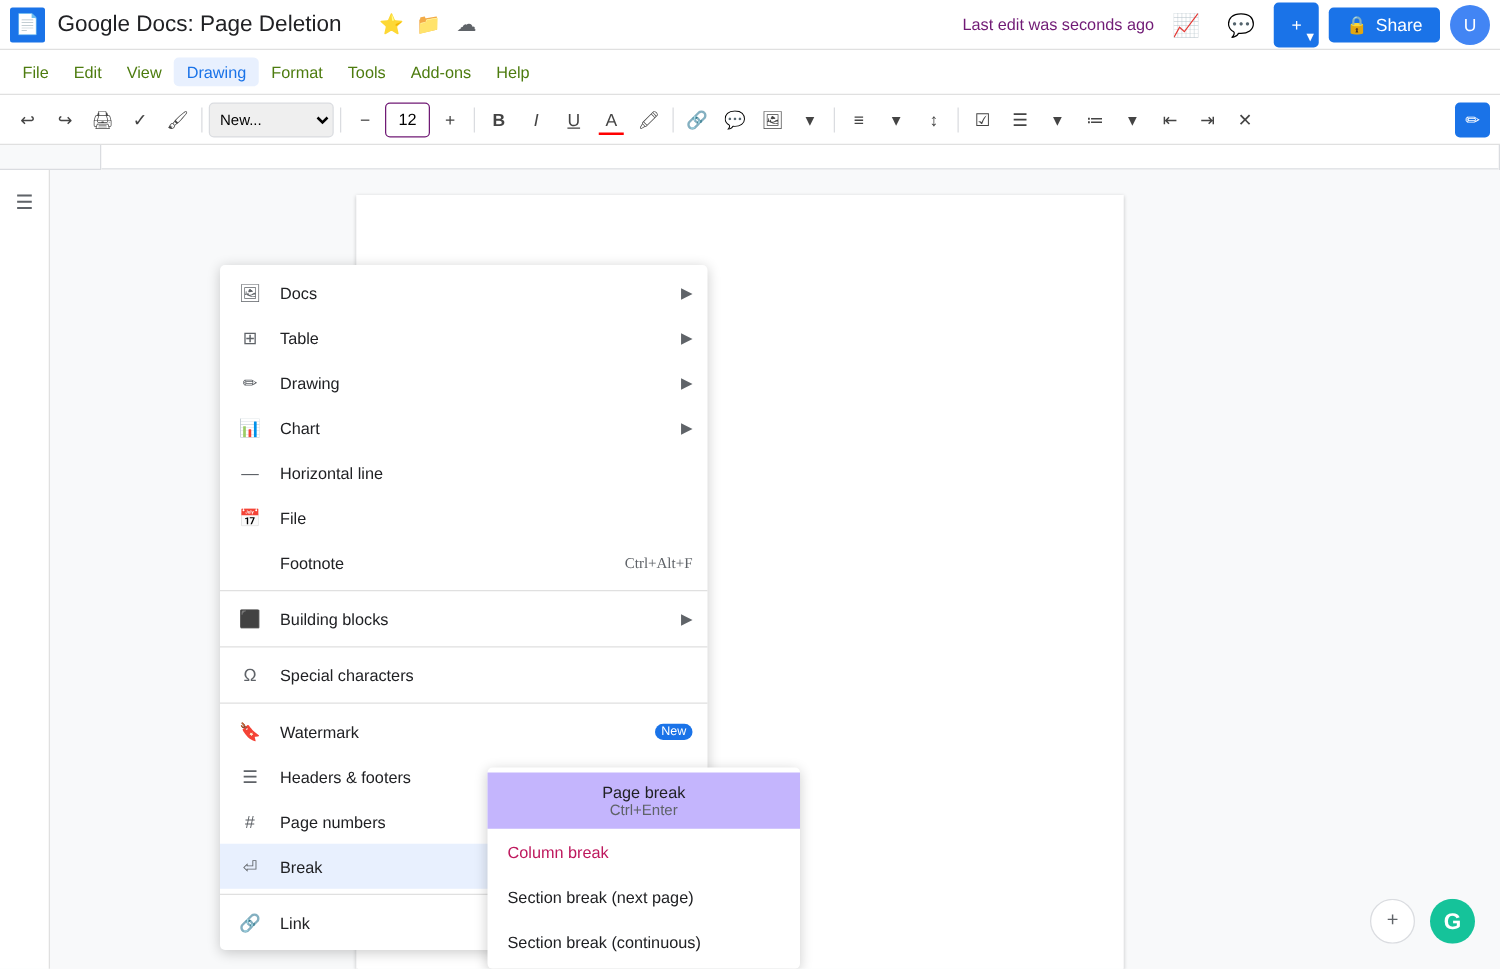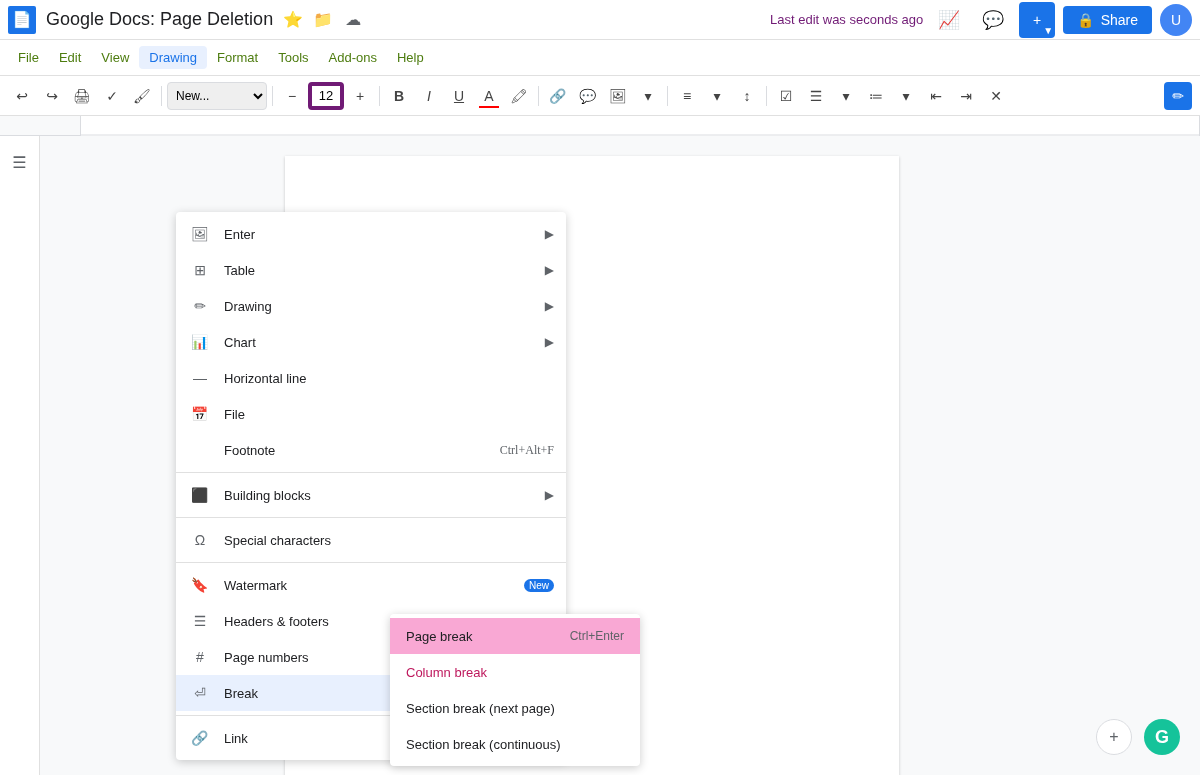--- a/index.html
+++ b/index.html
@@ -1,42 +1,42 @@
 <!DOCTYPE html>
 <html><head>
   <meta charset="utf-8">
   <style>
     * { box-sizing: border-box; margin: 0; padding: 0; }
     body { font-family: 'Arial', sans-serif; font-size: 13px; background: #f8f9fa; width: 1200px; height: 775px; overflow: hidden; }
 
     
     .top-bar { display: flex; align-items: center; height: 40px; background: #fff; padding: 0 8px; border-bottom: 1px solid #e0e0e0; }
     .app-icon { width: 28px; height: 28px; margin-right: 10px; background: #1a73e8; border-radius: 2px; display: flex; align-items: center; justify-content: center; color: white; font-size: 16px; flex-shrink: 0; }
-    .doc-title { font-size: 18px; color: #202124; font-weight: 400; margin-right: 4px; }
+    .doc-title { font-size: 18px; color: #202124; font-weight: 400; margin-right: 24px; }
     .top-icons { display: flex; gap: 6px; align-items: center; margin-left: 4px; }
     .top-icon { width: 24px; height: 24px; display: flex; align-items: center; justify-content: center; color: #5f6368; font-size: 16px; cursor: pointer; border-radius: 50%; }
     .spacer { flex: 1; }
     .last-edit { font-size: 13px; color: #701a75; margin-right: 8px; }
     .header-right { display: flex; align-items: center; gap: 8px; }
     .icon-btn { width: 36px; height: 36px; border-radius: 50%; display: flex; align-items: center; justify-content: center; cursor: pointer; color: #5f6368; font-size: 18px; }
     .share-btn { background: #1a73e8; color: white; border: none; border-radius: 4px; padding: 6px 14px; font-size: 14px; cursor: pointer; display: flex; align-items: center; gap: 6px; font-weight: 500; }
     .avatar { width: 32px; height: 32px; border-radius: 50%; background: #4285f4; display: flex; align-items: center; justify-content: center; color: white; font-size: 14px; font-weight: 500; overflow: hidden; }
 
     
     .menu-bar { display: flex; align-items: center; height: 36px; background: #fff; padding: 0 8px; border-bottom: 1px solid #e0e0e0; }
     .menu-item { padding: 4px 10px; border-radius: 4px; cursor: pointer; color: #4d7c0f; font-size: 13px; }
     .menu-item:hover, .menu-item.active { background: #e8f0fe; color: #1a73e8; }
 
     
     .toolbar { display: flex; align-items: center; height: 40px; background: #fff; padding: 0 8px; border-bottom: 1px solid #e0e0e0; gap: 2px; flex-wrap: nowrap; overflow: hidden; }
     .toolbar-btn { width: 28px; height: 28px; display: flex; align-items: center; justify-content: center; border-radius: 4px; cursor: pointer; color: #444; font-size: 14px; border: none; background: transparent; }
     .toolbar-sep { width: 1px; height: 20px; background: #dadce0; margin: 0 3px; }
     .font-select { height: 28px; border: 1px solid #dadce0; border-radius: 4px; padding: 0 4px; font-size: 12px; min-width: 100px; }
     .font-size-ctrl { display: flex; align-items: center; gap: 2px; }
-    .font-size-input { width: 36px; height: 28px; border: 4px solid #701a75; border-radius: 4px; text-align: center; font-size: 13px; }
+    .font-size-input { width: 36px; height: 28px; border: 1px solid #701a75; border-radius: 4px; text-align: center; font-size: 13px; }
     .bold { font-weight: bold; }
     .italic { font-style: italic; }
     .underline { text-decoration: underline; }
     .toolbar-highlight { background: #1a73e8; color: white; border-radius: 4px; }
 
     
     .main { display: flex; height: calc(775px - 116px); background: #f8f9fa; position: relative; }
 
     
     .side-panel { width: 40px; background: #fff; border-right: 1px solid #e0e0e0; display: flex; flex-direction: column; align-items: center; padding-top: 10px; }
@@ -177,21 +177,21 @@
     <div class="doc-page">
     </div>
   </div>
 
   <div class="right-panel"></div>
 
   <div class="insert-menu">
 
     <div class="menu-row">
       <div class="menu-row-icon">🖼</div>
-      <span class="menu-row-label">Enter</span>
+      <span class="menu-row-label">Docs</span>
       <span class="menu-row-arrow">▶</span>
     </div>
 
     <div class="menu-row">
       <div class="menu-row-icon">⊞</div>
       <span class="menu-row-label">Table</span>
       <span class="menu-row-arrow">▶</span>
     </div>
 
     <div class="menu-row">
@@ -269,21 +269,21 @@
     <div class="menu-row">
       <div class="menu-row-icon">🔗</div>
       <span class="menu-row-label">Link</span>
       <span class="menu-row-shortcut">Ctrl+K</span>
     </div>
 
   </div>
 
   <div class="break-submenu">
 
-    <div class="break-menu-row active" style="background:#f9a8d4;">
+    <div class="break-menu-row active" style="background:#c4b5fd;flex-direction:column;">
       <span class="break-row-label">Page break</span>
       <span class="break-row-shortcut">Ctrl+Enter</span>
     </div>
 
     <div class="break-menu-row disabled-item">
       <span class="break-row-label">Column break</span>
     </div>
 
     <div class="break-menu-row">
       <span class="break-row-label">Section break (next page)</span>

